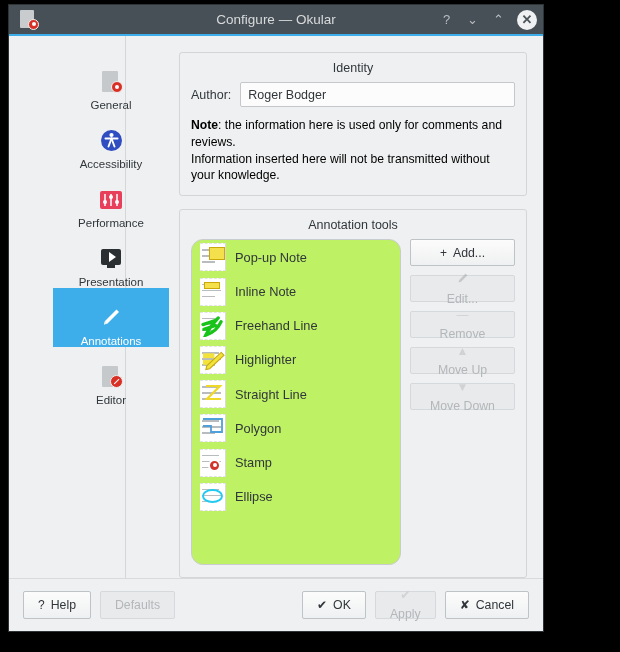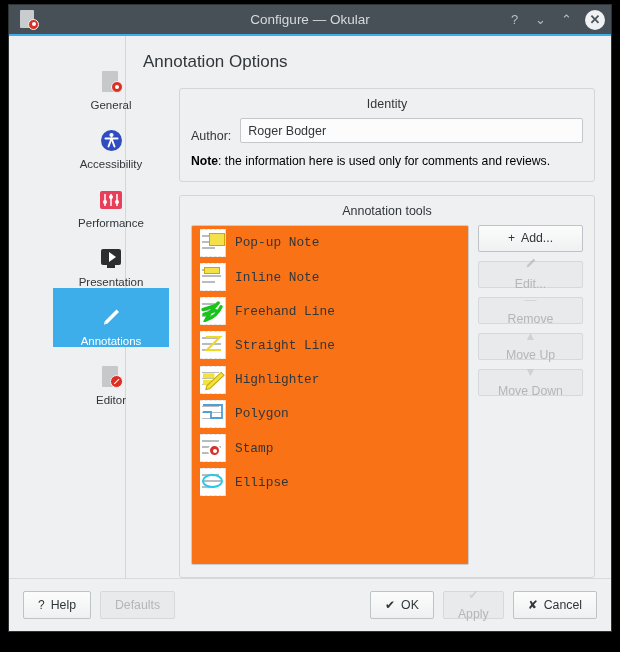--- a/index.html
+++ b/index.html
@@ -5,21 +5,21 @@
   * { box-sizing: border-box; margin: 0; padding: 0; }
   html, body {
     width: 620px; height: 652px;
     background: #000;
     font-family: "Liberation Sans", sans-serif;
     overflow: hidden;
   }
   .window {
     position: absolute;
     left: 8px; top: 4px;
-    width: 604px; height: 628px;
+    width: 536px; height: 628px;
     background: #eff0f1;
     border: 1px solid #2e3436;
     display: flex; flex-direction: column;
     box-shadow: 0 0 0 1px rgba(0,0,0,.25);
   }
   
   .titlebar {
     height: 31px;
     background: #475057;
     display: flex; align-items: center;
@@ -98,39 +98,38 @@
   .content { flex: 1; padding: 16px 16px 0 17px; min-width: 0; display:flex; flex-direction:column;}
   .page-title { font-size: 17px; color: #31363b; margin-bottom: 16px; }
   .groupbox {
     border: 1px solid #d3d5d7; border-radius: 3px;
     background: #eff0f1;
     margin-left: 36px;
   }
   .group-title { text-align: center; font-size: 12.5px; color: #31363b; padding: 8px 0 7px; }
   
   .identity { padding: 0 11px 11px; }
-  .author-row { display: flex; align-items: flex-end; gap: 9px; }
+  .author-row { display: flex; align-items: center; gap: 9px; }
   .author-label { font-size: 12.5px; color: #31363b; }
   .author-input {
     flex: 1; height: 25px;
     background: #fcfcfc; border: 1px solid #c4c8cb; border-radius: 2px;
     font-size: 12.5px; color: #31363b; padding: 1px 7px;
     font-family: "Liberation Sans", sans-serif;
     outline: none;
   }
   .note { margin-top: 10px; font-size: 12.2px; color: #000000; line-height: 1.38; }
   .note b { font-weight: bold; }
   
   .tools-group { margin-top: 13px; flex: 1; display:flex; flex-direction:column; min-height:0;}
   .tools-body { display: flex; gap: 9px; padding: 0 11px 12px; flex:1; min-height:0;}
   .tools-list {
-    flex: 1; background: #f97316;
-    border: 1px solid #c9cccf; border-radius: 2px;
+    flex: 1; background: #bef264;
+    border: 1px solid #c9cccf; border-radius: 12px;
     overflow: hidden;
-    font-family: Liberation Mono, monospace;
   }
   .tool-row {
     display: flex; align-items: center; gap: 9px;
     height: 34.2px; padding-left: 8px; cursor: pointer;
   }
   .tool-label { font-size: 12.8px; color: #31363b; }
   .tool-ico {
     width: 26px; height: 28px; position: relative; flex: none;
     background: #fff; border-right: 1px solid #dadada;
     border-top: 1px dashed #e2e2e2; border-bottom: 1px dashed #e2e2e2;
@@ -268,31 +267,31 @@
             </svg>
           </div>
         </div>
         <span>Editor</span>
       </div>
 
     </div>
 
     <div class="content">
 
-      <div class="page-title">Annotation Options</div>
 
       <div class="groupbox">
         <div class="group-title">Identity</div>
         <div class="identity">
           <div class="author-row">
             <span class="author-label">Author:</span>
             <input class="author-input" type="text" value="Roger Bodger" style="">
           </div>
           <div class="note">
             <div><b>Note</b><span>: the information here is used only for comments and reviews.</span></div>
+            <div>Information inserted here will not be transmitted without your knowledge.</div>
           </div>
         </div>
       </div>
 
       <div class="groupbox tools-group">
         <div class="group-title">Annotation tools</div>
         <div class="tools-body">
 
           <div class="tools-list">
 
@@ -319,46 +318,46 @@
             <div class="tool-row">
               <div class="tool-ico">
                 <div class="ln l1"></div>
                   <div class="ln l2"></div>
                   <div class="ln l3"></div>
                 <svg class="mk m-free" viewBox="0 0 24 22">
                   <path d="M2 9 L14 5 M3 14 L15 10 M18 2 C10 10 8 14 5 20 C12 18 18 13 21 6" stroke="#19c419" stroke-width="3.4" fill="none" stroke-linecap="round"></path>
                 </svg>
               </div>
               <span class="tool-label">Freehand Line</span>
-            </div>
-
-            <div class="tool-row">
-              <div class="tool-ico">
-                <div class="ln l1"></div>
-                  <div class="ln l2"></div>
-                  <div class="ln l3"></div>
-                <svg class="mk m-straight" viewBox="0 0 22 22">
-                  <path d="M4 3 L18 3 L5 16 L19 16" stroke="#f0d926" stroke-width="2.2" fill="none"></path>
-                </svg>
-              </div>
-              <span class="tool-label">Straight Line</span>
             </div>
 
             <div class="tool-row">
               <div class="tool-ico">
                 <div class="ln l1"></div>
                   <div class="ln l2"></div>
                   <div class="ln l3"></div>
                 <svg class="mk m-high" viewBox="0 0 24 22">
                   <rect x="1" y="3" width="12" height="5" fill="#f2e23a"></rect>
                   <rect x="1" y="10" width="11" height="5" fill="#f2e23a"></rect>
                   <path d="M20 2 L23 5 L8 19 L4 20 L5 16 Z" fill="#f2e23a" stroke="#c7ab12" stroke-width="1.1"></path>
                 </svg>
               </div>
               <span class="tool-label">Highlighter</span>
+            </div>
+
+            <div class="tool-row">
+              <div class="tool-ico">
+                <div class="ln l1"></div>
+                  <div class="ln l2"></div>
+                  <div class="ln l3"></div>
+                <svg class="mk m-straight" viewBox="0 0 22 22">
+                  <path d="M4 3 L18 3 L5 16 L19 16" stroke="#f0d926" stroke-width="2.2" fill="none"></path>
+                </svg>
+              </div>
+              <span class="tool-label">Straight Line</span>
             </div>
 
             <div class="tool-row">
               <div class="tool-ico">
                 <div class="ln l1"></div>
                   <div class="ln l2"></div>
                   <div class="ln l3"></div>
                 <svg class="mk" style="left:1px;top:2px;width:23px;height:18px" viewBox="0 0 23 18">
                   <path d="M2 2 L21 2 L21 15 L10 15 L10 9 L2 9" stroke="#4f9fd8" stroke-width="1.8" fill="none"></path>
                 </svg>

